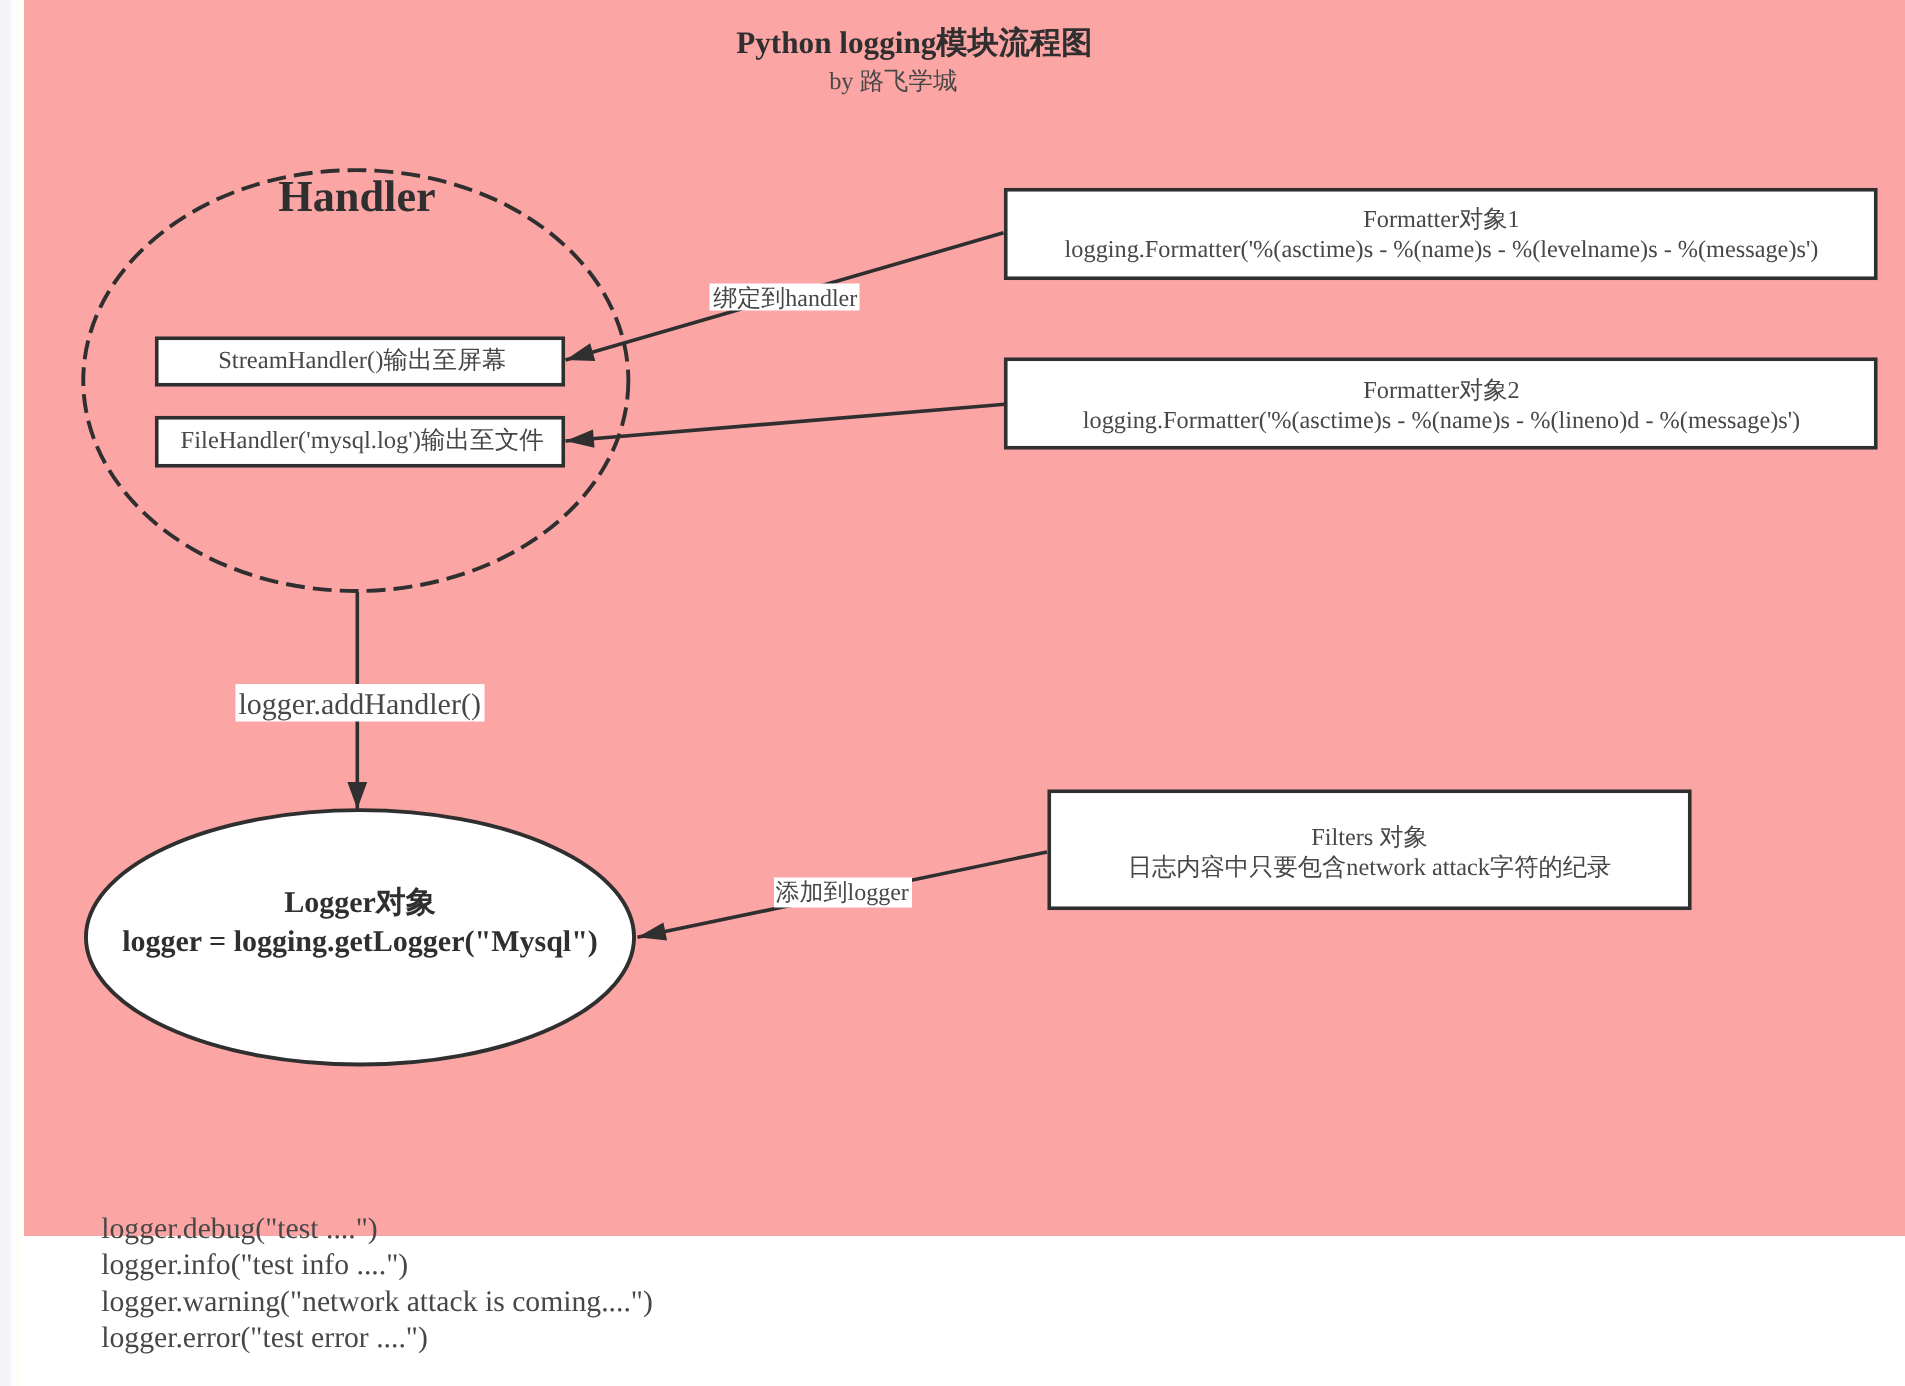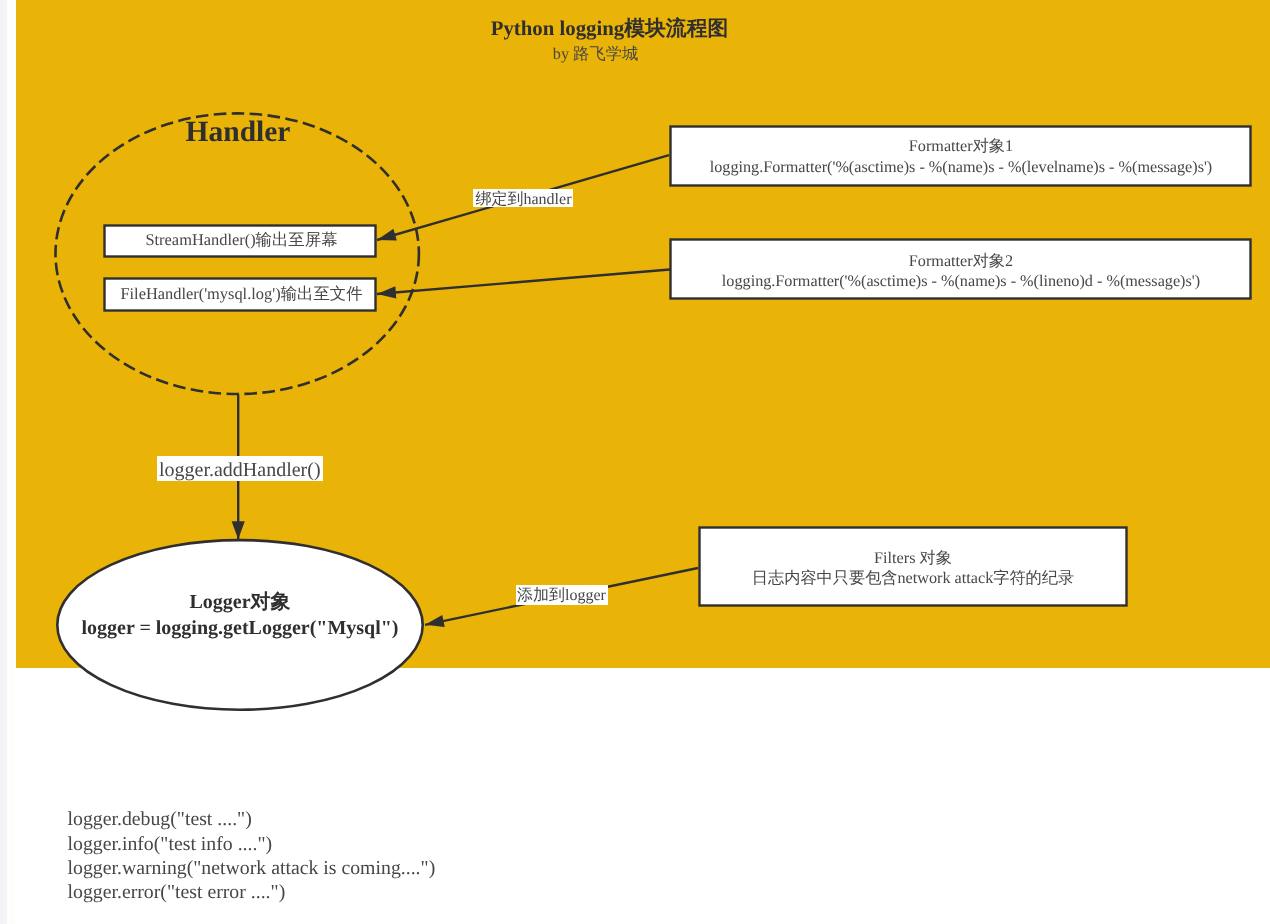--- a/index.html
+++ b/index.html
@@ -3,21 +3,21 @@
 <meta charset="utf-8">
 <title>Python logging</title>
 <style>
   html, body { margin:0; padding:0; }
   body {
     width:1270px; height:924px;
     background:#ffffff;
     font-family:"Liberation Serif", serif;
     overflow:hidden;
   }
-  #stage { position:relative; width:1270px; height:668px; background:#eab308; }
+  #stage { position:relative; width:1270px; height:824px; background:#fca5a5; }
   svg.diagram { position:absolute; left:0; top:0; display:block;
      transform:translateZ(0); }
   .edge-band { position:absolute; left:0; top:0; width:16px; height:924px;
      background:linear-gradient(to right,#f2f2f7 0%,#f4f4f9 42%,#fdfdff 47%,
                 #fefefb 62%,#fdfdf7 78%,#ffffff 100%); }
   .ink  { fill:#2f2f2f; }
   .ink2 { fill:#474747; }
   text { font-family:"Liberation Serif", serif;
          -webkit-font-smoothing:antialiased;
          text-rendering:geometricPrecision; }

